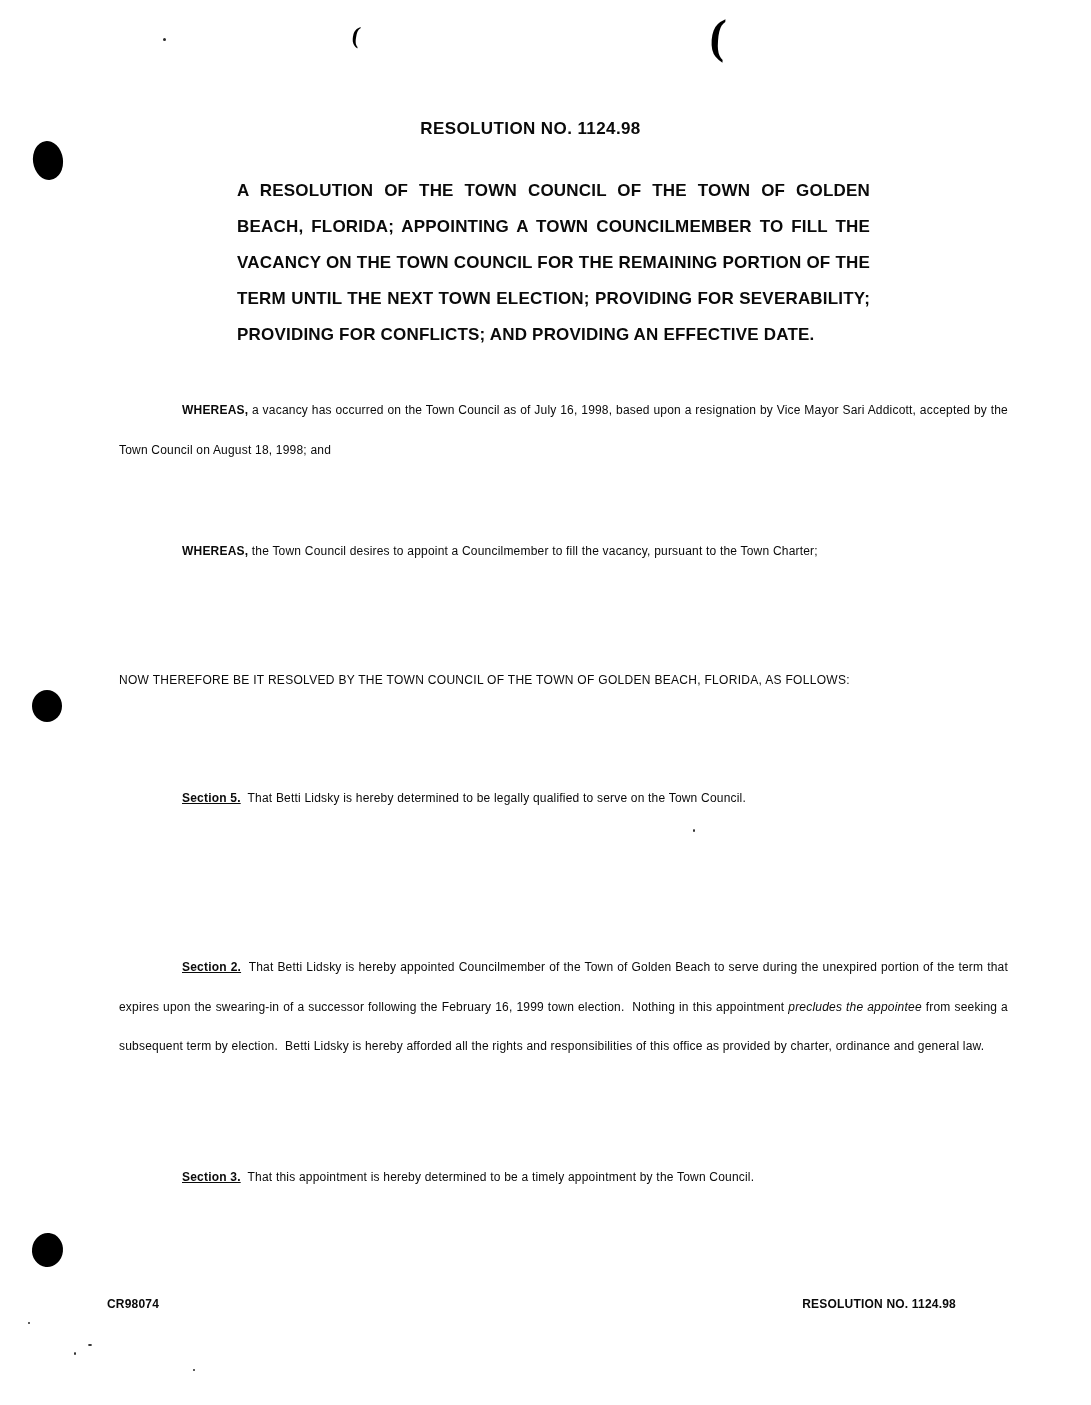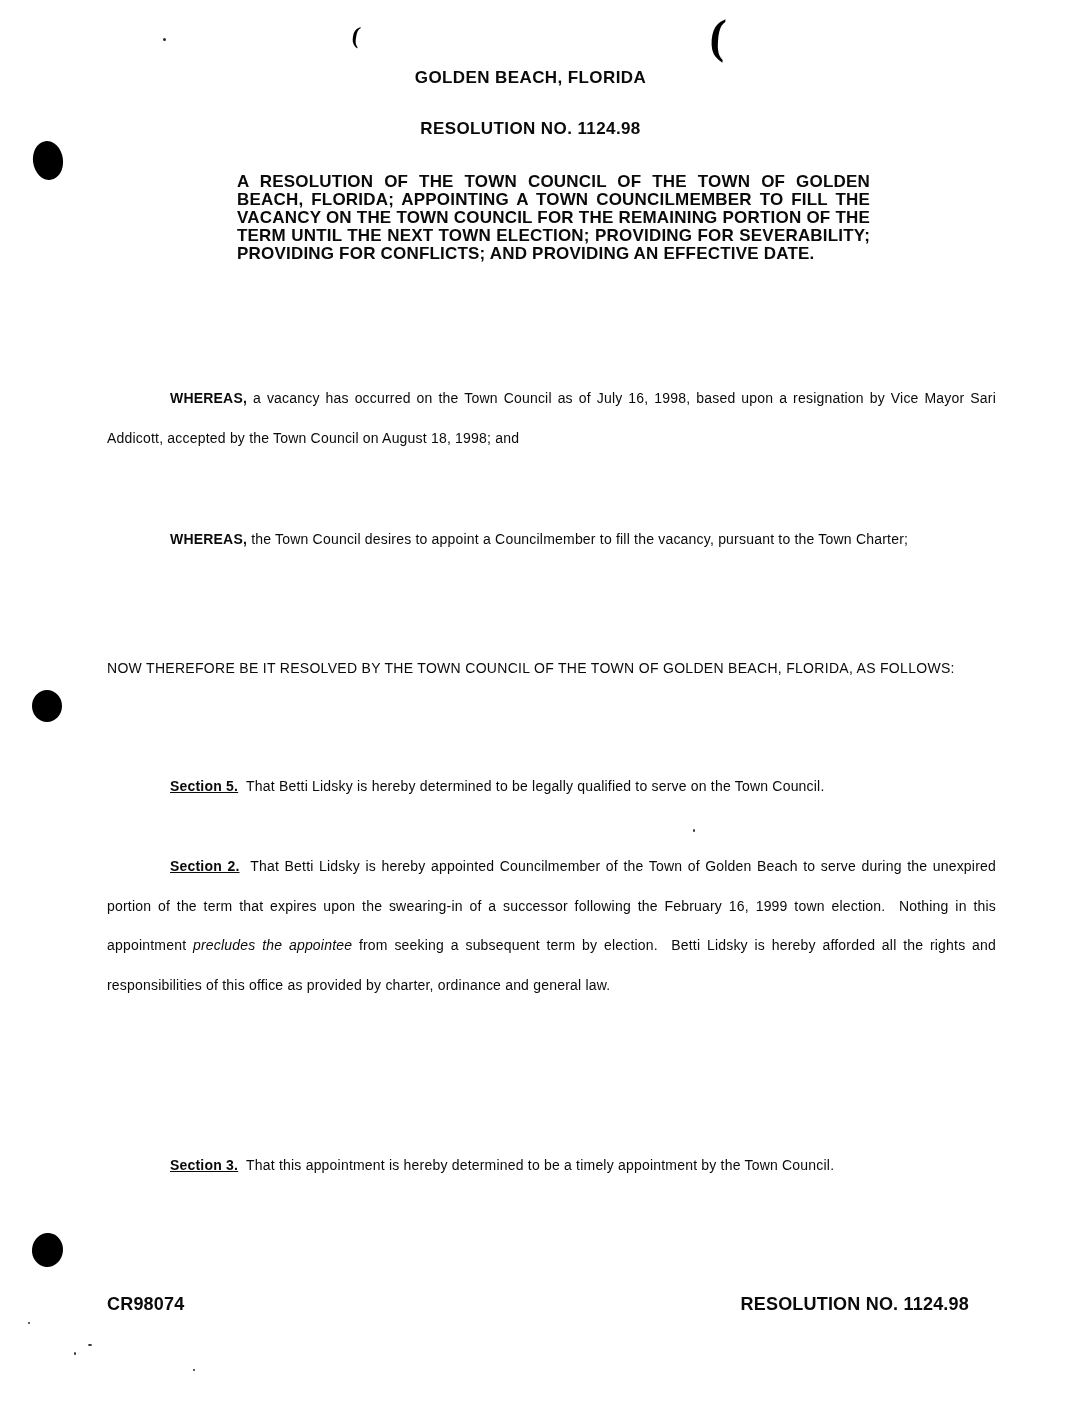--- a/index.html
+++ b/index.html
@@ -30,62 +30,61 @@
   
   .doc-header{
     position:absolute;left:0;right:30px;text-align:center;
     font-weight:bold;font-size:17px;letter-spacing:.4px;line-height:20px;
   }
   .h-line1{top:68px;}
   .h-line2{top:119px;}
   
   .title-block{
     position:absolute;left:237px;width:633px;top:173px;
-    font-weight:bold;font-size:17px;line-height:18px;
+    font-weight:bold;font-size:17px;line-height:36px;
     text-align:justify;letter-spacing:.2px;
     margin:0;
   }
   
   .body-para{
-    position:absolute;left:107px;width:889px;margin:0;
-    font-size:14px;line-height:39.5px;letter-spacing:.2px;
+    position:absolute;left:107px;width:889px;margin:12px;
+    font-size:12px;line-height:39.5px;letter-spacing:.2px;
     text-align:justify;text-indent:63px;
   }
   .no-indent{text-indent:0;}
   .whereas-1{top:379px;}
   .whereas-2{top:520px;}
   .now-therefore{top:649px;font-weight:bold;letter-spacing:.3px;}
   .section-1{top:767px;}
-  .section-2{top:847px;}
+  .section-2{top:936px;}
   .section-3{top:1146px;}
   
   .doc-footer{
-    position:absolute;left:107px;right:122px;top:1294px;
+    position:absolute;left:107px;right:135px;top:1294px;
     display:flex;justify-content:space-between;
-    font-weight:bold;font-size:18px;line-height:20px;letter-spacing:.2px;
+    font-weight:bold;font-size:12px;line-height:20px;letter-spacing:.2px;
   }
 </style>
 </head>
 <body>
 
 <div class="page">
 
   <div class="punch-hole hole-1"></div>
   <div class="punch-hole hole-2"></div>
   <div class="punch-hole hole-3"></div>
   <div class="speck sp-1"></div>
   <div class="speck sp-2"></div>
   <div class="speck sp-3"></div>
   <div class="speck sp-4"></div>
   <div class="speck sp-5"></div>
   <div class="speck sp-6"></div>
   <div class="paren paren-small">(</div>
   <div class="paren paren-large">(</div>
 
-  <div class="doc-header h-line1">GOLDEN BEACH, FLORIDA</div>
   <div class="doc-header h-line2">RESOLUTION NO. 1124.98</div>
 
   <p class="title-block">A RESOLUTION OF THE TOWN COUNCIL OF THE TOWN OF GOLDEN BEACH, FLORIDA; APPOINTING A TOWN COUNCILMEMBER TO FILL THE VACANCY ON THE TOWN COUNCIL FOR THE REMAINING PORTION OF THE TERM UNTIL THE NEXT TOWN ELECTION; PROVIDING FOR SEVERABILITY; PROVIDING FOR CONFLICTS; AND PROVIDING AN EFFECTIVE DATE.</p>
 
   <div id="body-host">
       <p class="body-para whereas-1"><span style="font-weight: bold;">WHEREAS,</span><span> a vacancy has occurred on the Town Council as of July 16, 1998, based upon a resignation by Vice Mayor Sari Addicott, accepted by the Town Council on August 18, 1998; and</span></p>
       <p class="body-para whereas-2"><span style="font-weight: bold;">WHEREAS,</span><span> the Town Council desires to appoint a Councilmember to fill the vacancy, pursuant to the Town Charter;</span></p>
       <p class="body-para now-therefore no-indent"><span style="font-weight: normal;">NOW THEREFORE BE IT RESOLVED BY THE TOWN COUNCIL OF THE TOWN OF GOLDEN BEACH, FLORIDA, AS FOLLOWS:</span></p>
       <p class="body-para section-1"><span style="font-weight: bold; text-decoration: underline;">Section 5.</span><span>&nbsp; That Betti Lidsky is hereby determined to be legally qualified to serve on the Town Council.</span></p>
       <p class="body-para section-2"><span style="font-weight: bold; text-decoration: underline;">Section 2.</span><span>&nbsp; That Betti Lidsky is hereby appointed Councilmember of the Town of Golden Beach to serve during the unexpired portion of the term that expires upon the swearing-in of a successor following the February 16, 1999 town election.&nbsp; Nothing in this appointment </span><span style="font-style: italic;">precludes the appointee</span><span> from seeking a subsequent term by election.&nbsp; Betti Lidsky is hereby afforded all the rights and responsibilities of this office as provided by charter, ordinance and general law.</span></p>

